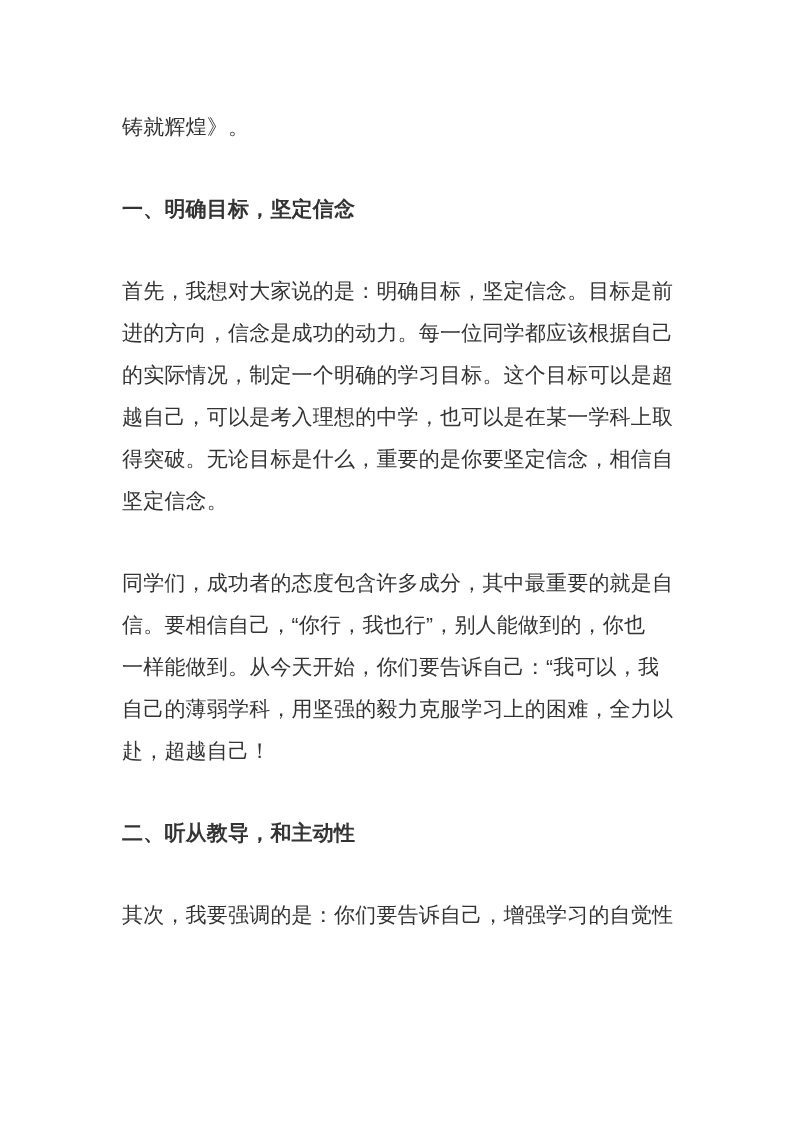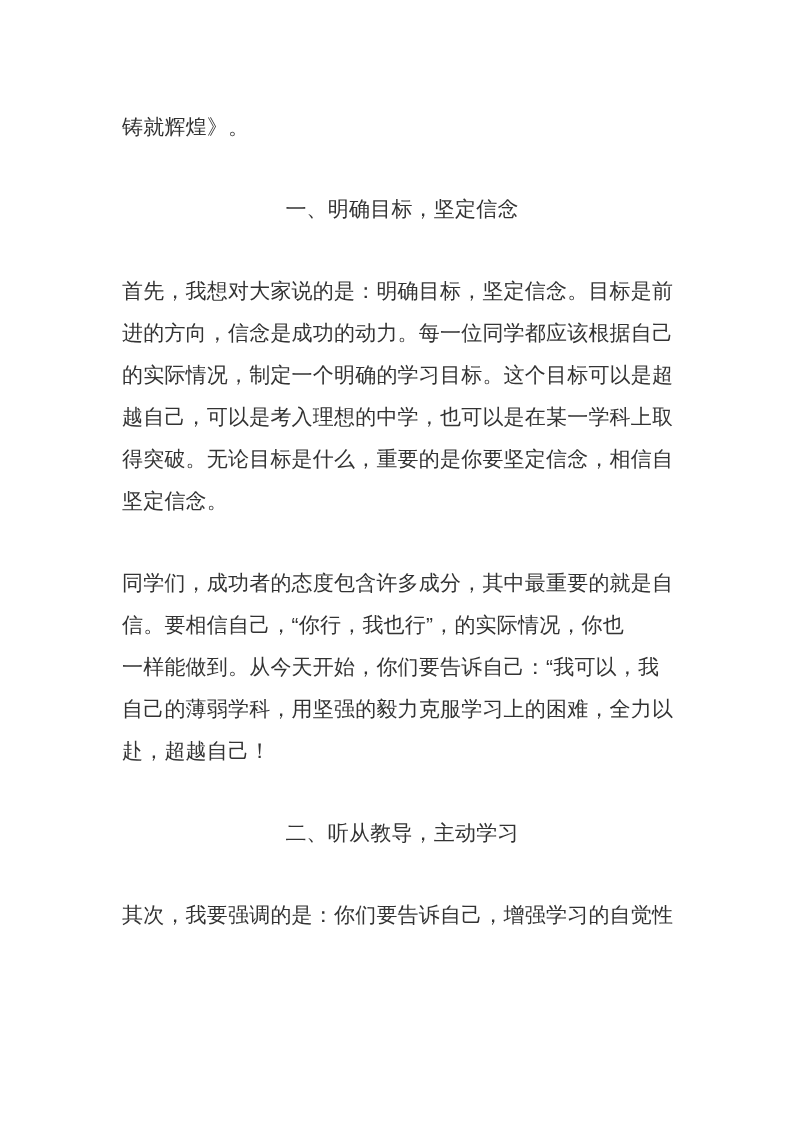--- a/index.html
+++ b/index.html
@@ -29,22 +29,21 @@
     margin: 0 0 40px 0;
   }
   .block:last-child {
     margin-bottom: 0;
   }
   .block .line {
     white-space: nowrap;
     letter-spacing: 0.2px;
   }
   .heading .line {
-    font-weight: normal; 
-    text-align: center;
+    font-weight: bold; 
   }
 </style>
 </head>
 <body>
 
 <div class="page">
   <div class="doc-content" style="color: rgb(51, 51, 51);">
       <div class="block paragraph">
         <div class="line">铸就辉煌》。</div>
       </div>
@@ -54,25 +53,25 @@
       <div class="block paragraph">
         <div class="line">首先，我想对大家说的是：明确目标，坚定信念。目标是前</div>
         <div class="line">进的方向，信念是成功的动力。每一位同学都应该根据自己</div>
         <div class="line">的实际情况，制定一个明确的学习目标。这个目标可以是超</div>
         <div class="line">越自己，可以是考入理想的中学，也可以是在某一学科上取</div>
         <div class="line">得突破。无论目标是什么，重要的是你要坚定信念，相信自</div>
         <div class="line">坚定信念。</div>
       </div>
       <div class="block paragraph">
         <div class="line">同学们，成功者的态度包含许多成分，其中最重要的就是自</div>
-        <div class="line">信。要相信自己，“你行，我也行”，的实际情况，你也</div>
+        <div class="line">信。要相信自己，“你行，我也行”，别人能做到的，你也</div>
         <div class="line">一样能做到。从今天开始，你们要告诉自己：“我可以，我</div>
         <div class="line">自己的薄弱学科，用坚强的毅力克服学习上的困难，全力以</div>
         <div class="line">赴，超越自己！</div>
       </div>
       <div class="block heading">
-        <div class="line">二、听从教导，主动学习</div>
+        <div class="line">二、听从教导，和主动性</div>
       </div>
       <div class="block paragraph">
         <div class="line">其次，我要强调的是：你们要告诉自己，增强学习的自觉性</div>
       </div>
     </div>
 </div>
 
 </body></html>

